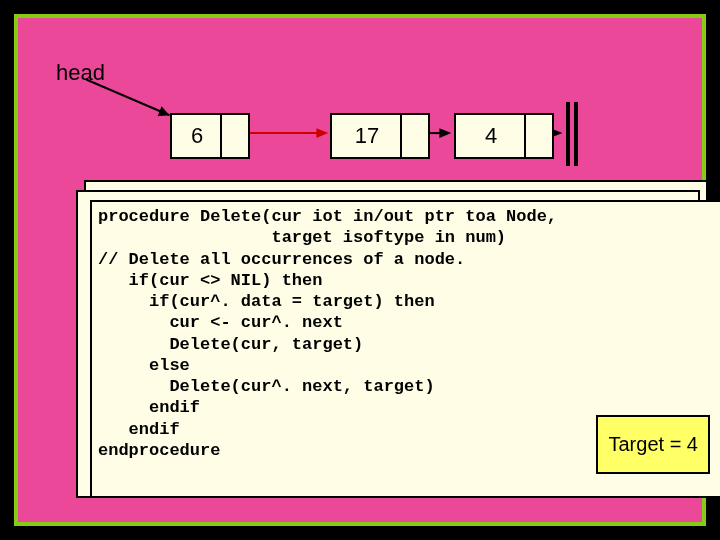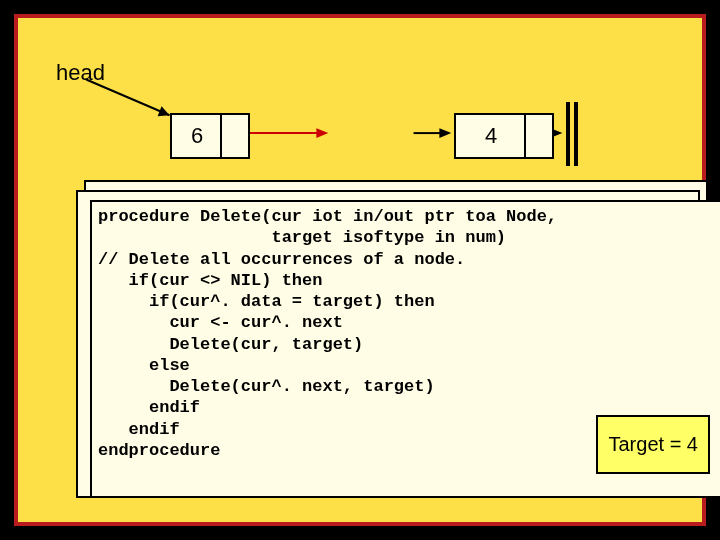--- a/index.html
+++ b/index.html
@@ -10,22 +10,22 @@
     width: 720px;
     height: 540px;
     overflow: hidden;
   }
   .outer-frame {
     position: absolute;
     top: 14px;
     left: 14px;
     right: 14px;
     bottom: 14px;
-    background: #fde047;
-    border: 4px solid #b91c1c;
+    background: #ec4899;
+    border: 4px solid #84cc16;
   }
   .head-label {
     position: absolute;
     top: 42px;
     left: 38px;
     font-family: Arial, sans-serif;
     font-size: 22px;
     color: #000;
   }
   .node {
@@ -111,20 +111,24 @@
 
     <line x1="522" y1="116" x2="540" y2="116" stroke="#000" stroke-width="2"></line>
     <polygon points="548,116 538,112 538,120" fill="#000"></polygon>
   </svg>
 
   <div class="node" style="top:95px; left:152px; width:76px;">
     <div class="val" style="width:50px;">6</div>
     <div class="ptrbox"></div>
   </div>
 
+  <div class="node" style="top:95px; left:312px; width:96px;">
+    <div class="val" style="width:70px;">17</div>
+    <div class="ptrbox"></div>
+  </div>
 
   <div class="node" style="top:95px; left:436px; width:96px;">
     <div class="val" style="width:70px;">4</div>
     <div class="ptrbox"></div>
   </div>
 
   <div class="nil-bar" style="top:84px; left:548px; height:64px;"></div>
   <div class="nil-bar" style="top:84px; left:556px; height:64px;"></div>
 
   <div class="codebox" style="top:162px; left:22px; width:620px; height:304px;"></div>

